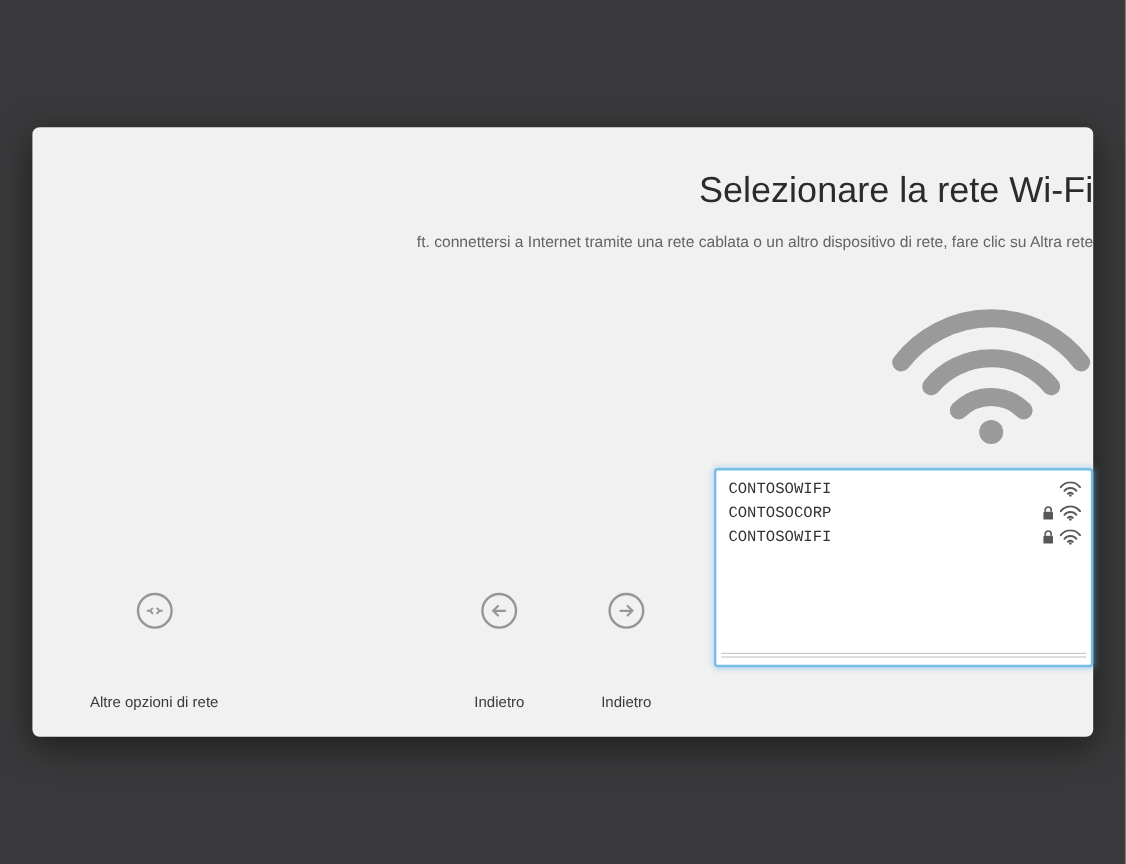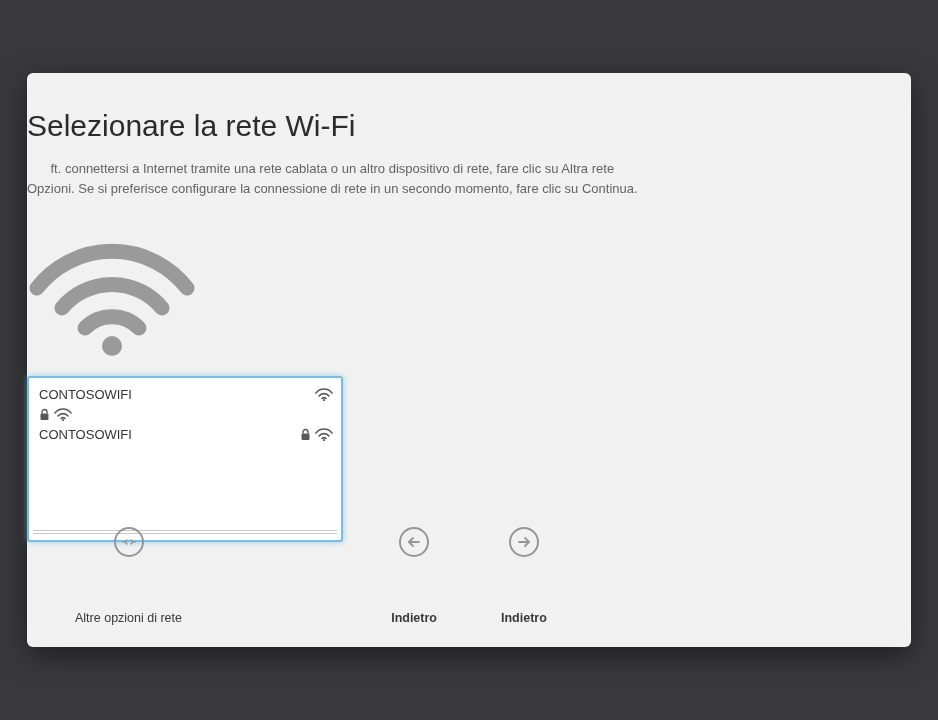--- a/index.html
+++ b/index.html
@@ -1,28 +1,28 @@
 <!DOCTYPE html>
 <html><head>
 <meta charset="utf-8">
 <style>
   * { margin: 0; padding: 0; box-sizing: border-box; }
   html, body { width: 938px; height: 720px; overflow: hidden; font-family: -apple-system, "Helvetica Neue", Arial, sans-serif; }
   body { background: #3a3a3c; display: flex; align-items: center; justify-content: center; }
 
   .window {
     width: 884px;
-    height: 574px;
+    height: 508px;
     background: #f1f1f1;
     border-radius: 6px;
     box-shadow: 0 8px 30px rgba(0,0,0,0.5);
     position: relative;
     display: flex;
     flex-direction: column;
-    align-items: flex-start;
+    align-items: flex-end;
   }
 
   .title {
     margin-top: 36px;
     font-size: 30px;
     font-weight: 400;
     color: #2b2b2b;
   }
 
   .subtitle {
@@ -57,21 +57,21 @@
     overflow: hidden;
   }
   .list-row {
     display: flex;
     align-items: center;
     height: 20px;
     font-size: 13px;
     color: #333;
     cursor: pointer;
   }
-  .list-row .name { flex: 1; }
+  .list-row .name { flex: 1; font-family: Liberation Mono, monospace; }
   .list-row .icons { display: flex; align-items: center; gap: 4px; }
   .lock-icon svg, .signal-icon svg { display:block; }
   .lock-icon svg { width: 11px; height: 13px; }
   .signal-icon svg { width: 18px; height: 13px; }
 
   .list-footer-line {
     position: absolute;
     left: 4px; right: 4px; bottom: 6px;
     height: 4px;
     border-top: 1px solid #c9c9c9;
@@ -97,32 +97,31 @@
     border: 2px solid #969696;
     border-radius: 50%;
     display: flex; align-items: center; justify-content: center;
     color: #969696;
     margin-bottom: 6px;
   }
   .btn-circle svg { width: 14px; height: 14px; }
   .btn-label { font-size: 12.5px; color: #3a3a3a; }
 
   .bottom-left { position: absolute; left: 48px; }
-  .bottom-center { position: absolute; left: 0; right: 0; display:flex; justify-content:center; gap: 64px; font-weight: bold; }
+  .bottom-center { position: absolute; left: 0; right: 0; display:flex; justify-content:center; gap: 64px; }
 </style>
 </head>
 <body>
 
 <div class="window">
 
   <div class="title">Selezionare la rete Wi-Fi</div>
 
   <div class="subtitle">
     <span>ft. connettersi a Internet tramite una rete cablata o un altro dispositivo di rete, fare clic su Altra rete</span><br>
-    <span>Opzioni. Se si preferisce configurare la connessione di rete in un secondo momento, fare clic su Continua.</span>
   </div>
 
   <div class="wifi-big">
     <svg viewBox="0 0 170 120">
       <g fill="none" stroke="#9a9a9a" stroke-width="15" stroke-linecap="round">
         <path d="M10 50 A 95 95 0 0 1 160 50"></path>
         <path d="M35 70 A 65 65 0 0 1 135 70"></path>
         <path d="M58 90 A 38 38 0 0 1 112 90"></path>
       </g>
       <circle cx="85" cy="108" r="10" fill="#9a9a9a"></circle>
@@ -139,20 +138,21 @@
                 <path d="M1 5 A 10 10 0 0 1 17 5"></path>
                 <path d="M4 8 A 6.5 6.5 0 0 1 14 8"></path>
                 <path d="M7 10.5 A 3 3 0 0 1 11 10.5"></path>
               </g>
               <circle cx="9" cy="12" r="1.1" fill="#585858"></circle>
             </svg>
         </span>
       </span>
     </div>
     <div class="list-row">
+      <span class="name">CONTOSOCORP</span>
       <span class="icons">
         <span class="lock-icon">
           <svg viewBox="0 0 11 13">
               <rect x="1.5" y="5.5" width="8" height="6.5" rx="1" fill="#585858"></rect>
               <path d="M3 5.5 V4 a 2.5 2.5 0 0 1 5 0 V5.5" fill="none" stroke="#585858" stroke-width="1.4"></path>
             </svg>
         </span>
         <span class="signal-icon">
           <svg viewBox="0 0 18 13">
               <g fill="none" stroke="#585858" stroke-width="1.6" stroke-linecap="round">

